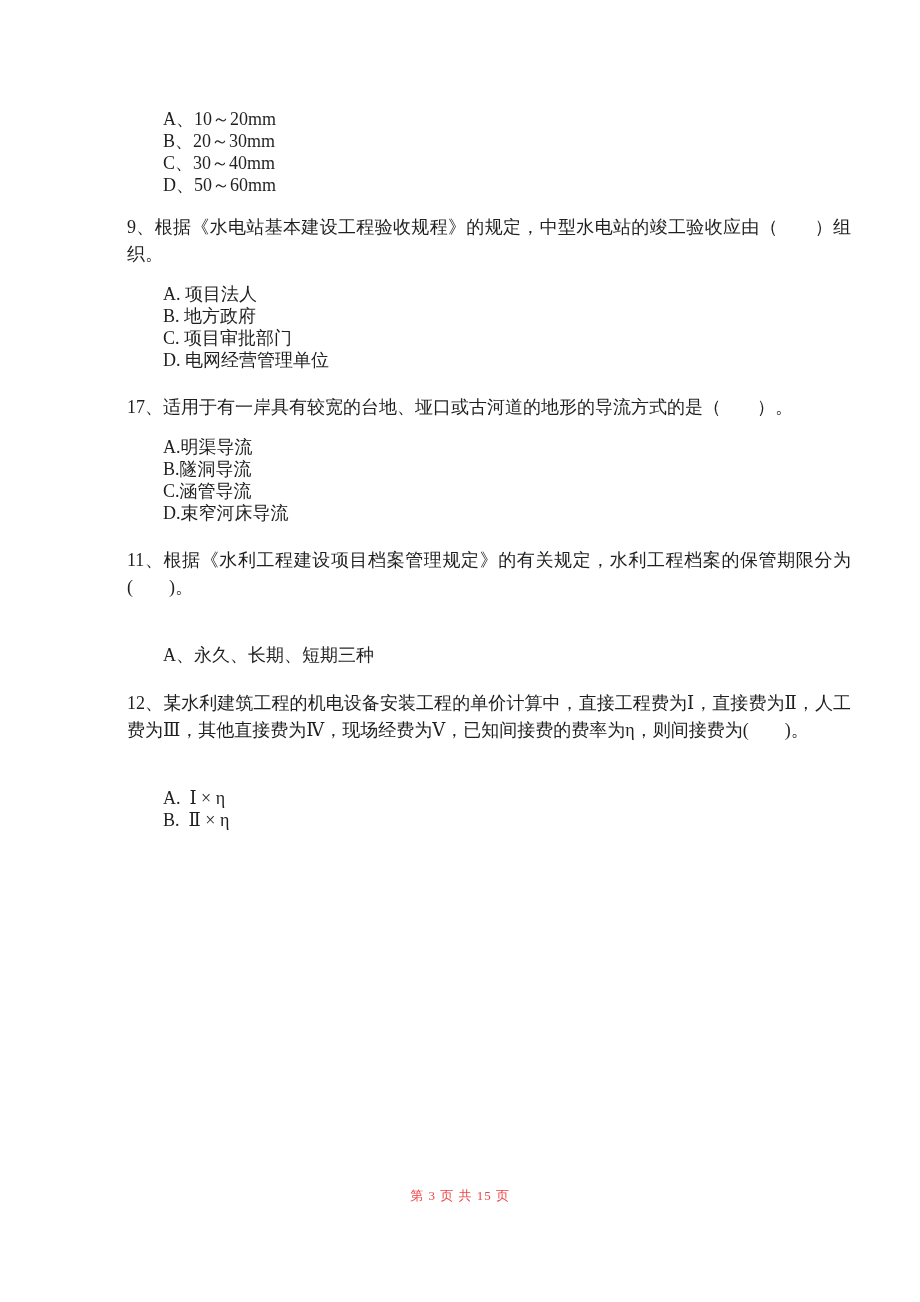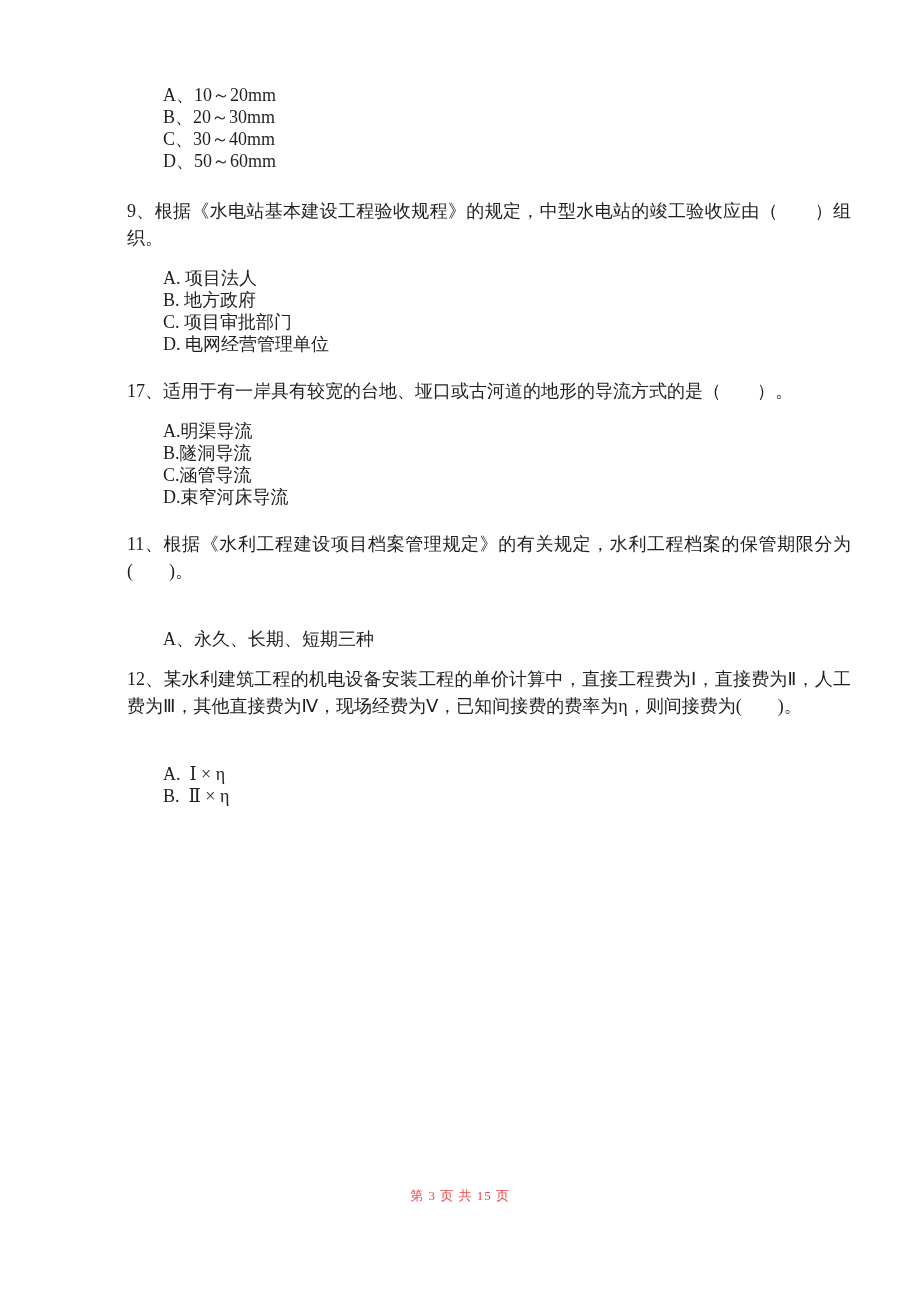--- a/index.html
+++ b/index.html
@@ -14,35 +14,35 @@
     background: #ffffff;
     overflow: hidden;
     font-family: "Liberation Serif", "DejaVu Serif", serif;
     color: #1f1f1f;
   }
   .content {
     position: absolute;
     left: 127px;
     top: 0;
     width: 724px;
-    padding-top: 84px;
+    padding-top: 108px;
   }
   .question {
     margin: 0;
     padding: 0;
   }
   .stem {
     margin: 0;
     font-size: 18px;
     line-height: 27px;
     text-align: justify;
   }
-  .stem.mt26 { margin-top: 26px; }
+  .stem.mt26 { margin-top: 18px; }
   .stem.mt23 { margin-top: 23px; }
-  .stem.mt24 { margin-top: 16px; font-family: Liberation Serif, serif; }
+  .stem.mt24 { margin-top: 24px; }
   .opts {
     margin: 15px 0 0 0;
     padding: 0;
   }
   .opts--wide { margin-top: 43px; }
   .option {
     margin: 0 0 0 36px;
     font-size: 18px;
     line-height: 22px;
     white-space: pre-wrap;

